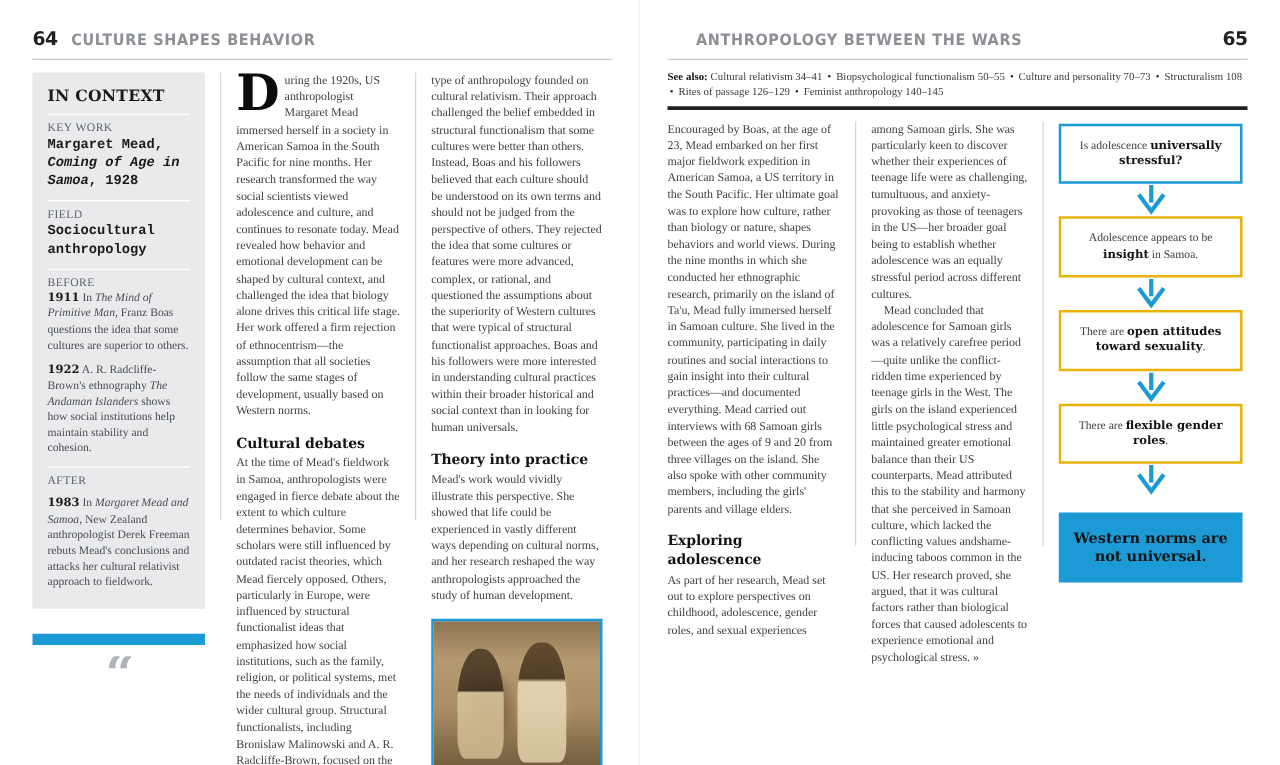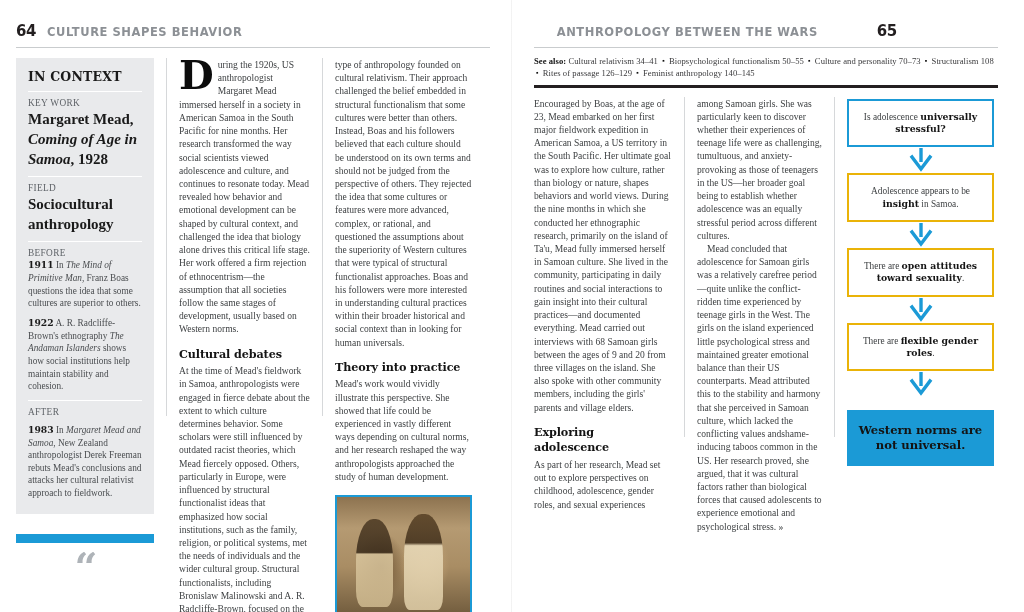--- a/index.html
+++ b/index.html
@@ -20,30 +20,30 @@
     height: 612px;
     display: flex;
   }
   .page {
     position: relative;
     width: 512px;
     height: 612px;
     box-sizing: border-box;
     background: #ffffff;
   }
-  .page-left  { padding: 22px 22px 14px 16px; }
+  .page-left  { padding: 22px 22px 14px 26px; }
   .page-right { padding: 22px 26px 14px 22px; }
 
   
   .runhead {
     display: flex;
     align-items: baseline;
     height: 20px;
   }
-  .runhead.right { justify-content: flex-start; gap: 48px; }
+  .runhead.right { justify-content: space-between; gap: 48px; }
   .folio {
     font-family: "DejaVu Sans", sans-serif;
     font-weight: bold;
     font-size: 15px;
     letter-spacing: -0.4px;
     color: #231f20;
   }
   .runtitle {
     font-family: "DejaVu Sans", sans-serif;
     font-weight: bold;
@@ -115,23 +115,23 @@
     color: #1a1a1a;
   }
   .ic-rule { height: 1px; background: #ffffff; margin: 7px 0 6px 0; }
   .ic-label {
     font-size: 9.3px;
     letter-spacing: 0.35px;
     color: #5f6368;
     margin-bottom: 1px;
   }
   .ic-value {
-    font-family: Liberation Serif, serif;
-    font-weight: bold;
-    font-size: 15px;
+    font-family: Liberation Mono, monospace;
+    font-weight: bold;
+    font-size: 11px;
     line-height: 1.34;
     color: #1a1a1a;
   }
   .ic-value i { font-style: italic; }
   .ic-entry {
     font-size: 9.3px;
     line-height: 1.36;
     color: #4a4d50;
     margin-top: 7px;
   }

